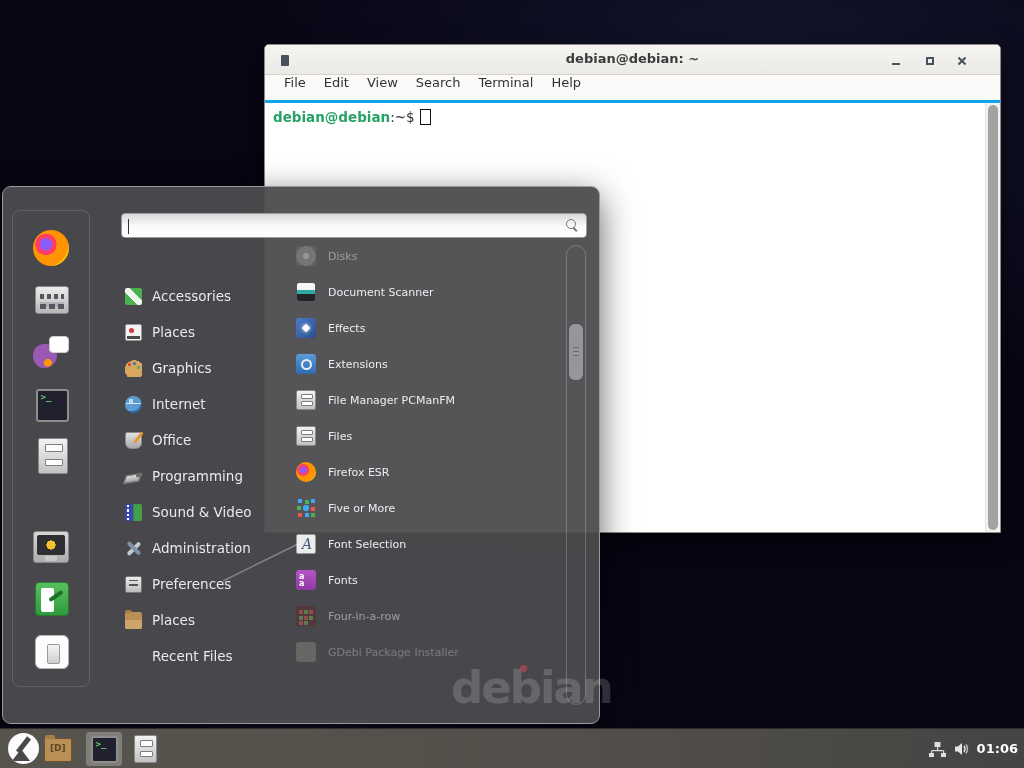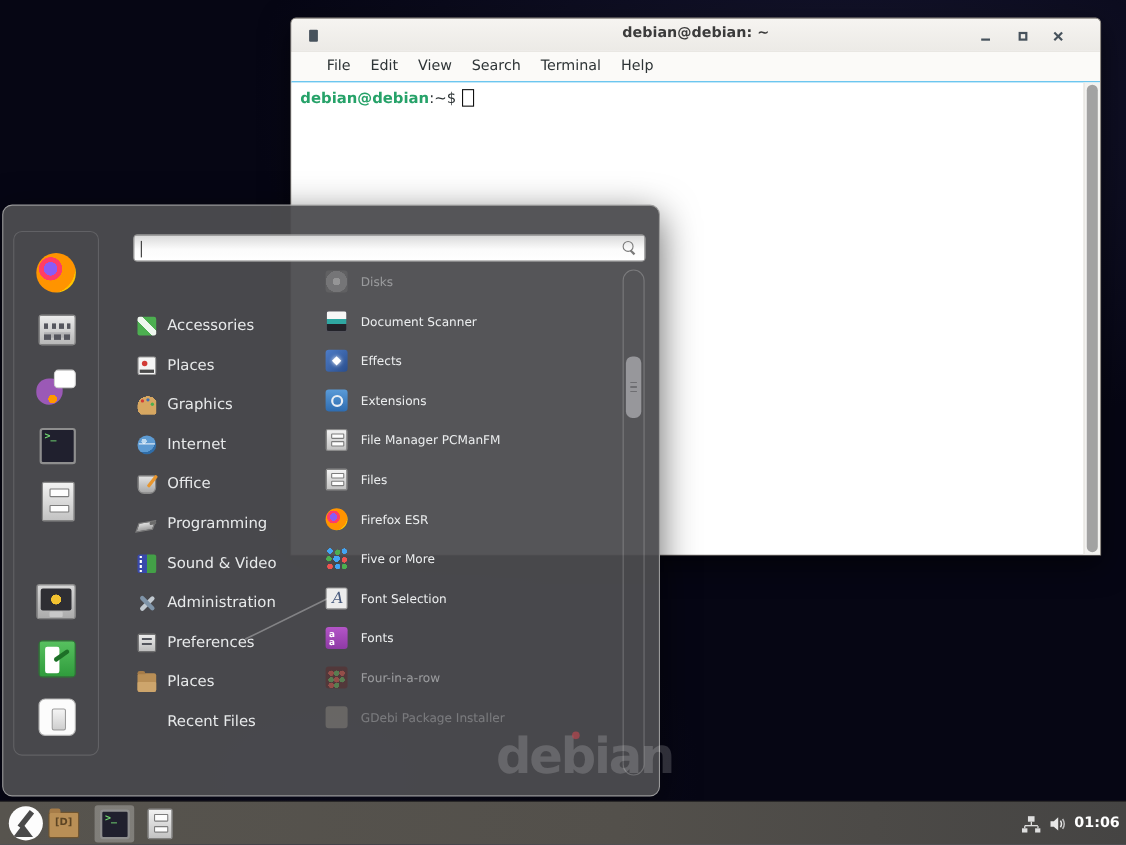--- a/index.html
+++ b/index.html
@@ -3,35 +3,35 @@
 <meta charset="utf-8">
 <style>
   html,body{margin:0;padding:0;}
   *{box-sizing:border-box;font-family:"DejaVu Sans","Liberation Sans",sans-serif;}
   #screen{position:relative;width:1024px;height:768px;overflow:hidden;
     background:radial-gradient(900px 520px at 75% 12%, #15152e 0%, rgba(21,21,46,0) 60%),
                radial-gradient(500px 320px at 28% 92%, #10102a 0%, rgba(16,16,42,0) 70%),
                #060614;}
 
   
-  .term-win{position:absolute;left:264px;top:16px;width:737px;height:489px;
+  .term-win{position:absolute;left:264px;top:44px;width:737px;height:489px;
     border:1px solid #8f8a84;border-radius:5px 5px 0 0;box-shadow:0 8px 26px rgba(0,0,0,.55);
     background:#fff;}
   .titlebar{position:relative;height:30px;background:linear-gradient(180deg,#f6f4f1,#eceae6);
     border-bottom:1px solid #d5d1cc;border-radius:4px 4px 0 0;}
   .titlebar .appicon{position:absolute;left:16px;top:10px;width:8px;height:11px;background:#47525c;border-radius:1px;}
   .titlebar .title{position:absolute;left:0;right:0;top:6px;text-align:center;font-size:13px;font-weight:bold;color:#3b3b3b;}
   .winbtn{position:absolute;top:8px;width:16px;height:16px;display:flex;align-items:center;justify-content:center;cursor:default;}
   .wb-min{right:96px;}  .wb-max{right:62px;}  .wb-close{right:30px;}
   .wb-min i{display:block;width:8px;height:2px;background:#47525c;margin-top:6px;}
   .wb-max i{display:block;width:8px;height:8px;border:2px solid #47525c;}
   .wb-close i{position:relative;display:block;width:10px;height:10px;}
   .wb-close i::before,.wb-close i::after{content:"";position:absolute;left:4px;top:0;width:2px;height:10px;background:#47525c;}
   .wb-close i::before{transform:rotate(45deg);} .wb-close i::after{transform:rotate(-45deg);}
-  .menubar{display:flex;align-items:center;height:28px;background:#fbfaf8;border-bottom:1px solid #0ea5e9;padding-left:23px;}
+  .menubar{display:flex;align-items:flex-start;height:28px;background:#fbfaf8;border-bottom:3px solid #0ea5e9;padding-left:10px;}
   .menubar span{padding:0 9px;font-size:13px;color:#2e3436;}
   .term-body{position:relative;height:429px;background:#ffffff;border-radius:0;}
   .prompt{position:absolute;left:8px;top:6px;font-family:"DejaVu Sans Mono","Liberation Mono",monospace;font-size:13.5px;white-space:pre;}
   .prompt .user{color:#26a269;font-weight:bold;}
   .prompt .sep{color:#2e3436;}
   .cursor{display:inline-block;width:11px;height:16px;border:1.5px solid #111;vertical-align:-3px;margin-left:5px;background:#fff;}
   .term-scroll{position:absolute;right:0;top:0;bottom:0;width:15px;background:#f3f2f0;border-left:1px solid #e4e2de;}
   .term-thumb{position:absolute;left:2px;right:2px;top:2px;bottom:2px;background:#a2a2a2;border-radius:7px;}
 
   

